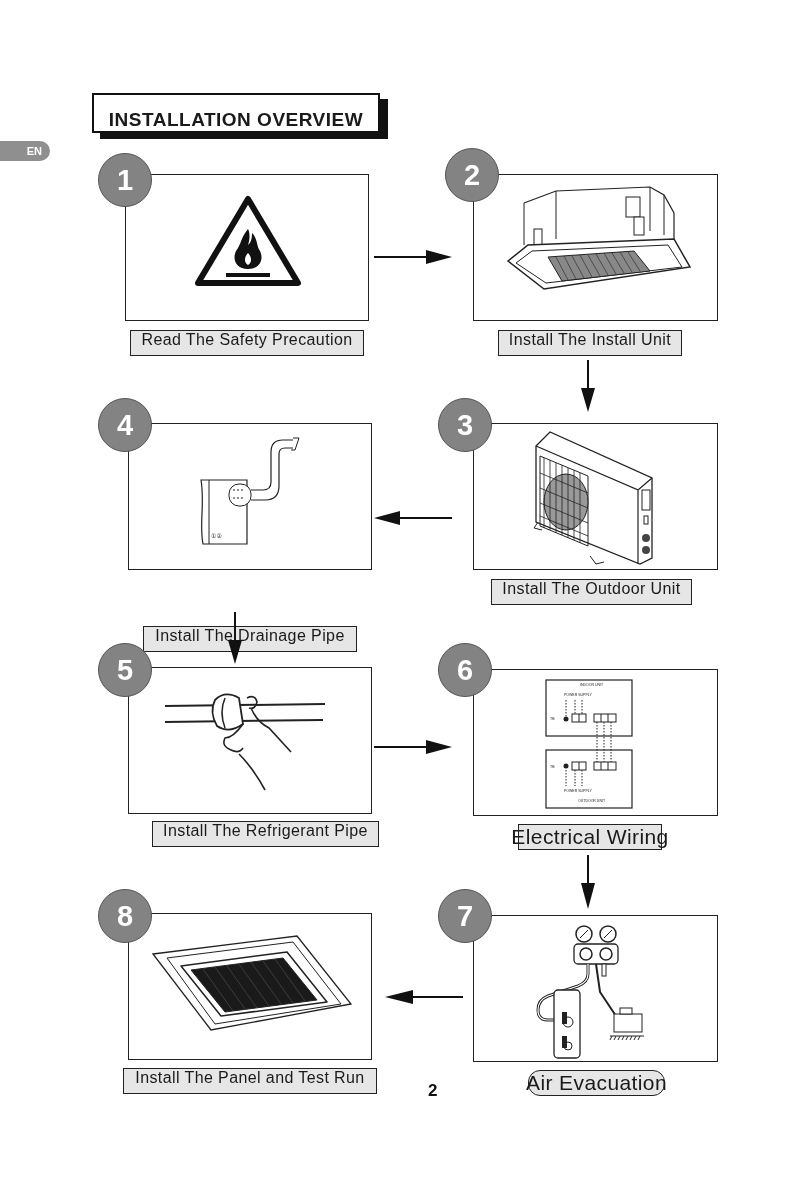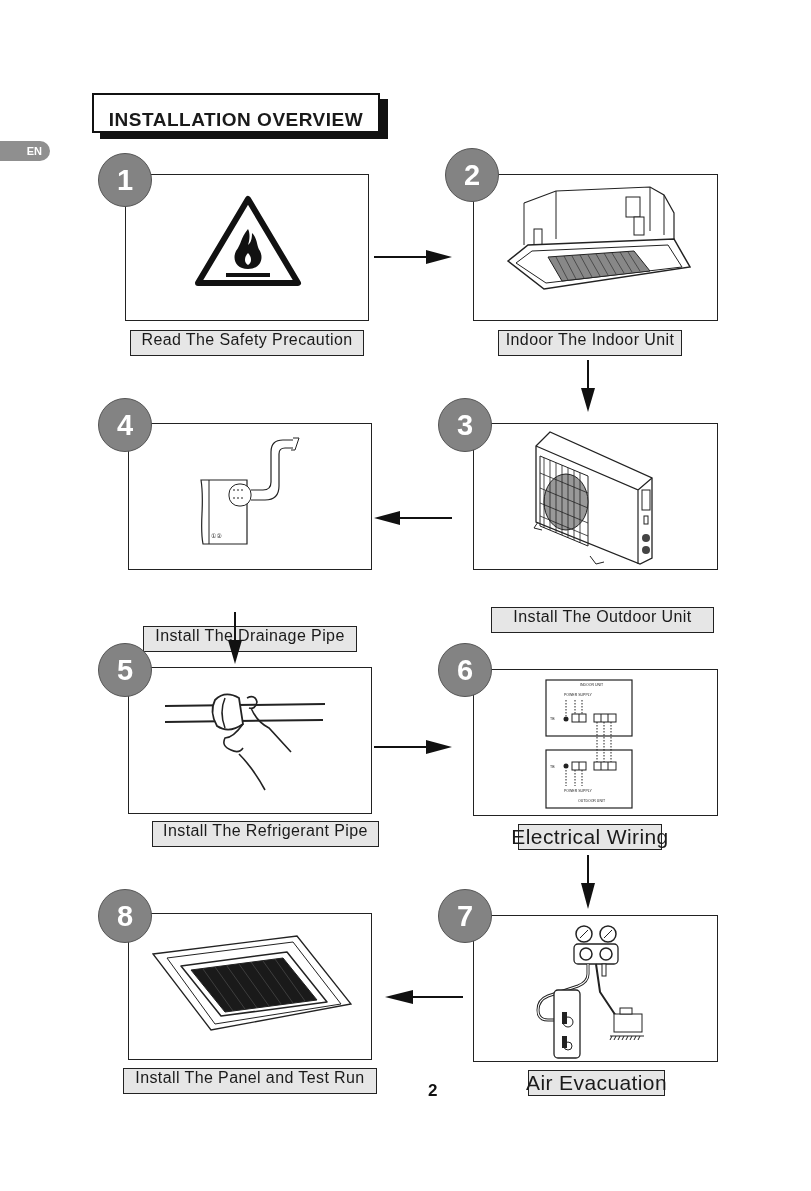--- a/index.html
+++ b/index.html
@@ -75,21 +75,21 @@
         <line x1="108" y1="70" x2="120" y2="90"></line>
       <line x1="116" y1="69" x2="128" y2="89"></line>
         <line x1="124" y1="69" x2="136" y2="88"></line>
     </g>
   </svg>
 </div>
 <div class="badge" style="left:445px;top:148px;">
     <span>2</span>
   </div>
 <div class="caption" style="left:498px;top:330px;width:184px;">
-    <span>Indoor The Indoor Unit</span>
+    <span>Install The Install Unit</span>
   </div>
 
 <div class="frame" style="left:473px;top:423px;width:245px;height:147px;">
   <svg class="illus" style="left:56px;top:4px;" width="130" height="138" viewBox="0 0 130 138">
     <path d="M6 18 L20 4 L122 50 L122 130 L110 136 L6 94 Z" fill="#fff" stroke="#222" stroke-width="1.3"></path>
     <path d="M6 18 L108 62 L108 136 M108 62 L122 50" fill="none" stroke="#222" stroke-width="1.2"></path>
     <path d="M10 28 L58 48 L58 118 L10 98 Z" fill="none" stroke="#222"></path>
     <ellipse cx="36" cy="74" rx="22" ry="28" fill="#999" stroke="#222"></ellipse>
     <g stroke="#222" stroke-width="0.8">
       <line x1="14" y1="30" x2="14" y2="100"></line>
@@ -107,21 +107,21 @@
     <rect x="112" y="62" width="8" height="20" fill="none" stroke="#222"></rect>
     <rect x="114" y="88" width="4" height="8" fill="none" stroke="#222"></rect>
     <circle cx="116" cy="110" r="4" fill="#444"></circle>
     <circle cx="116" cy="122" r="4" fill="#444"></circle>
     <path d="M8 94 L4 100 L12 102 M60 128 L66 136 L74 134" fill="none" stroke="#222"></path>
   </svg>
 </div>
 <div class="badge" style="left:438px;top:398px;">
     <span>3</span>
   </div>
-<div class="caption" style="left:491px;top:579px;width:223px;margin-top:28px;">
+<div class="caption" style="left:491px;top:579px;width:201px;">
     <span>Install The Outdoor Unit</span>
   </div>
 
 <div class="frame" style="left:128px;top:423px;width:244px;height:147px;">
   <svg class="illus" style="left:66px;top:10px;" width="110" height="120" viewBox="0 0 110 120">
     <path d="M6 46 L52 46 L52 110 L8 110 C4 90 10 70 6 46 Z" fill="#fff" stroke="#222" stroke-width="1.2"></path>
     <line x1="14" y1="46" x2="14" y2="110" stroke="#222"></line>
     <rect x="34" y="50" width="22" height="22" rx="10" fill="#fff" stroke="#222"></rect>
     <path d="M38 56 L48 56 M38 64 L48 64" stroke="#222" stroke-dasharray="2 2"></path>
     <path d="M56 56 L68 56 Q76 56 76 48 L76 18 Q76 6 88 6 L98 6 M56 66 L70 66 Q84 66 84 52 L84 20 Q84 14 90 14 L98 14" fill="none" stroke="#222" stroke-width="1.2"></path>
@@ -223,21 +223,21 @@
         <line x1="94" y1="114" x2="92" y2="118"></line>
         <line x1="98" y1="114" x2="96" y2="118"></line>
         <line x1="102" y1="114" x2="100" y2="118"></line>
         <line x1="106" y1="114" x2="104" y2="118"></line>
       </g>
   </svg>
 </div>
 <div class="badge" style="left:438px;top:889px;">
     <span>7</span>
   </div>
-<div class="caption big" style="left:528px;top:1070px;width:137px;">
+<div class="caption big" style="left:528px;top:1070px;width:137px;border-radius:12px;">
     <span>Air Evacuation</span>
   </div>
 
 <div class="frame" style="left:128px;top:913px;width:244px;height:147px;">
   <svg class="illus" style="left:22px;top:18px;" width="206" height="104" viewBox="0 0 206 104">
     <path d="M2 22 L146 4 L200 72 L60 98 Z" fill="#fff" stroke="#222" stroke-width="1.3"></path>
     <path d="M16 26 L142 10 L190 72 L64 92 Z" fill="none" stroke="#222" stroke-width="1"></path>
     <path d="M30 34 L136 20 L176 70 L70 84 Z" fill="#fff" stroke="#222" stroke-width="1.5" stroke-linejoin="round"></path>
     <path d="M40 38 L132 26 L166 68 L74 80 Z" fill="#1a1a1a" stroke="#222" stroke-linejoin="round"></path>
     <g stroke="#555" stroke-width="0.6">

